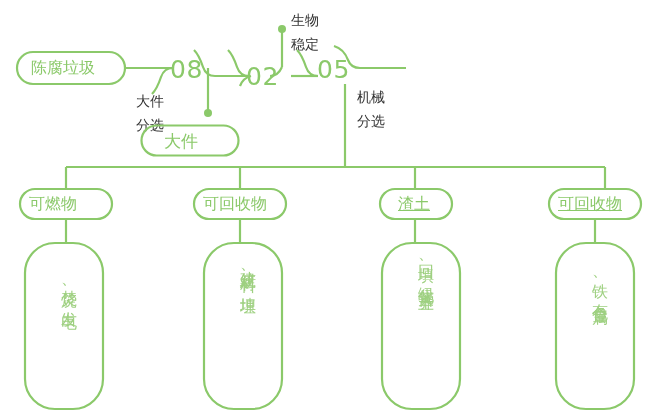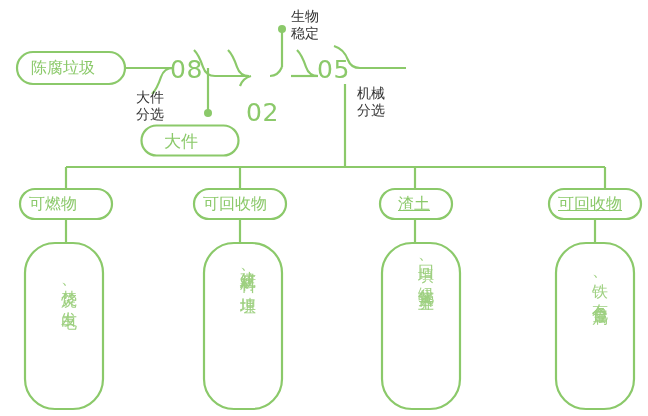--- a/index.html
+++ b/index.html
@@ -21,21 +21,21 @@
     position: absolute;
     left: 0;
     top: 0;
     width: 648px;
     height: 416px;
   }
   .lbl {
     position: absolute;
     color: #333333;
     font-size: 14px;
-    line-height: 17px;
+    line-height: 24px;
     letter-spacing: 0px;
     white-space: pre;
     font-family: Liberation Sans, sans-serif;
   }
   .stage-num {
     position: absolute;
     color: #8bc96a;
     font-size: 25px;
     line-height: 25px;
     font-family: "DejaVu Sans", "Liberation Sans", sans-serif;
@@ -115,21 +115,21 @@
       <rect x="25" y="243" width="78" height="166" rx="30" ry="30"></rect>
       <rect x="204" y="243" width="78" height="166" rx="30" ry="30"></rect>
       <rect x="382" y="243" width="78" height="166" rx="30" ry="30"></rect>
       <rect x="556" y="243" width="78" height="166" rx="30" ry="30"></rect>
     </g>
   </svg>
 
   <div class="pill-text" style="left: 31px; top: 60px; color: rgb(139, 201, 106);">陈腐垃圾</div>
 
   <div class="stage-num" style="left: 170px; top: 57px; color: rgb(139, 201, 106);">08</div>
-  <div class="stage-num" style="left: 246px; top: 64px; color: rgb(139, 201, 106); margin-top: 36px;">02</div>
+  <div class="stage-num" style="left: 246px; top: 64px; color: rgb(139, 201, 106);">02</div>
   <div class="stage-num" style="left: 317px; top: 57px; color: rgb(139, 201, 106);">05</div>
 
   <div class="lbl" style="left: 136px; top: 89px; text-align: left; color: rgb(51, 51, 51);">大件
 分选</div>
   <div class="lbl" style="left: 291px; top: 8px; color: rgb(51, 51, 51);">生物
 稳定</div>
   <div class="lbl" style="left: 357px; top: 85px; color: rgb(51, 51, 51);">机械
 分选</div>
 
   <svg style="position:absolute; left:140px; top:124px; width:140px; height:34px;" viewBox="0 0 140 34">

